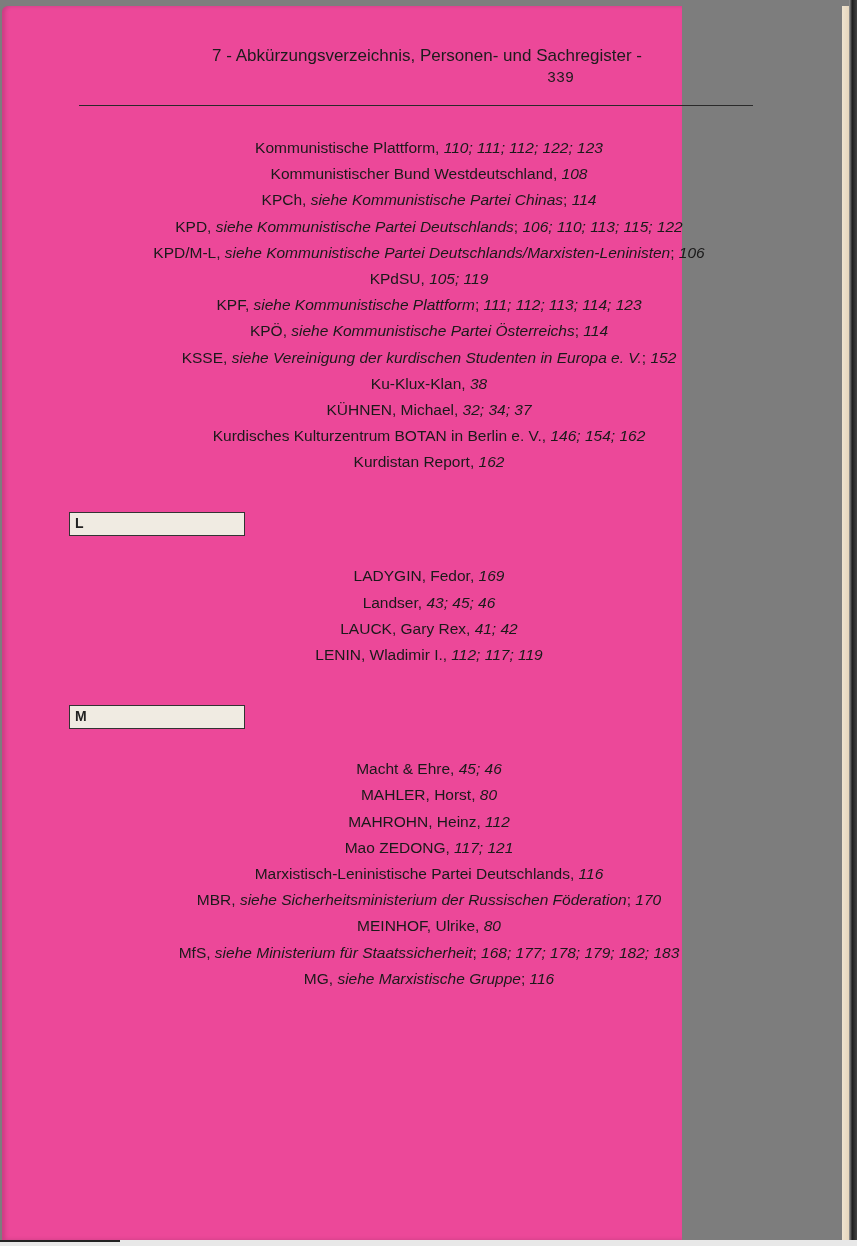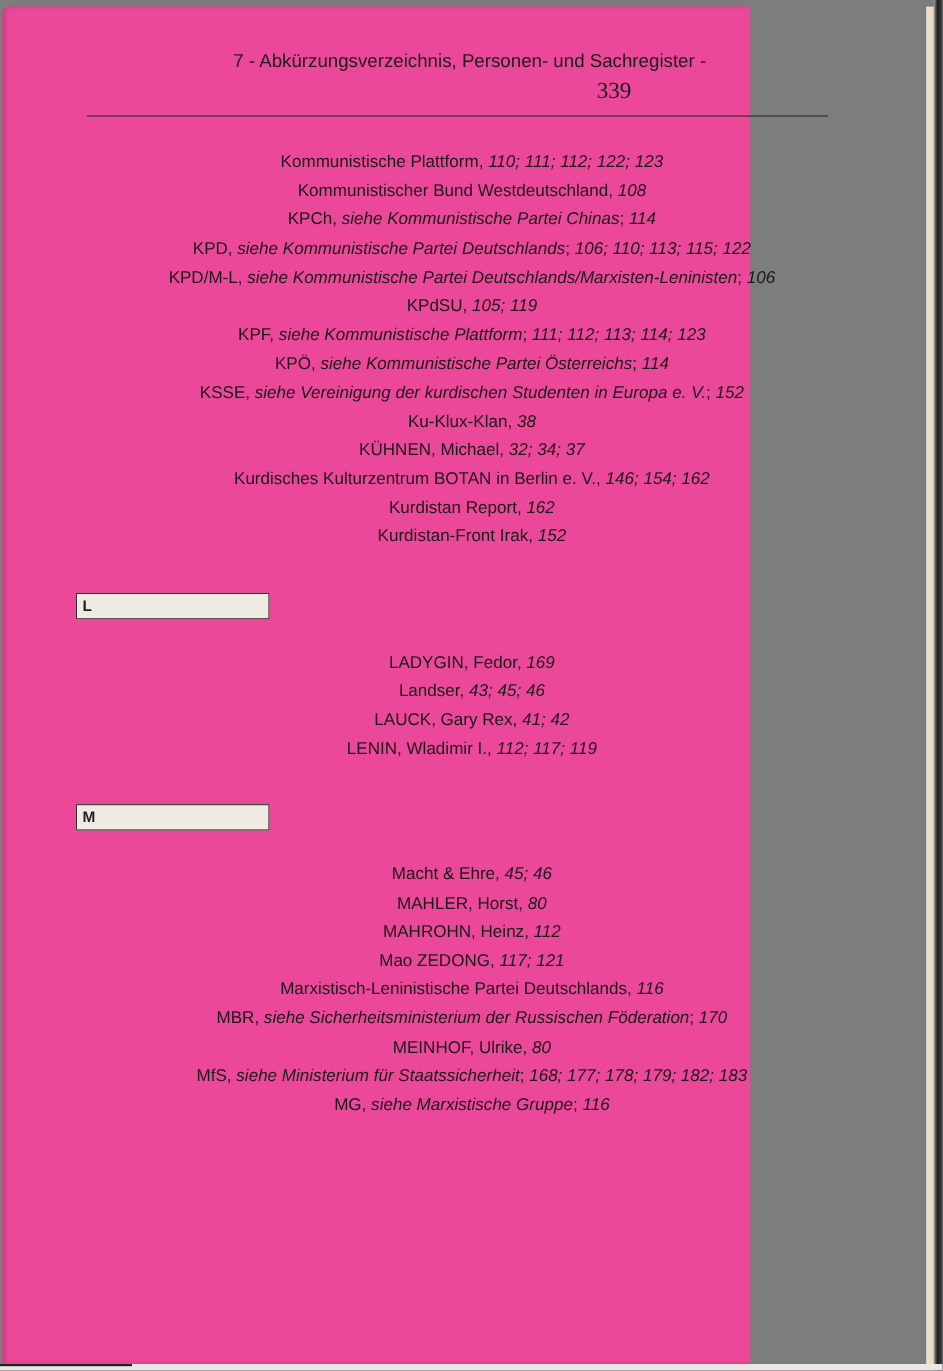--- a/index.html
+++ b/index.html
@@ -67,22 +67,22 @@
       font-family: "Liberation Sans", sans-serif;
       font-size: 17px;
       color: #1c1c1c;
       padding-left: 10px;
       box-sizing: border-box;
     }
     .page-number {
       position: absolute;
       right: 108px;
       top: 64px;
-      font-family: Liberation Serif, serif;
-      font-size: 21px;
+      font-family: Liberation Mono, monospace;
+      font-size: 15px;
       color: #1c1c1c;
     }
     .header-rule {
       position: absolute;
       left: 77px;
       top: 99px;
       width: 674px;
       height: 1px;
       background: #2a2a2a;
     }
@@ -136,21 +136,20 @@
         <div class="entry"><span>KPD, </span><span class="ref">siehe Kommunistische Partei Deutschlands</span><span>; </span><span class="pages">106; 110; 113; 115; 122</span></div>
         <div class="entry"><span>KPD/M-L, </span><span class="ref">siehe Kommunistische Partei Deutschlands/Marxisten-Leninisten</span><span>; </span><span class="pages">106</span></div>
         <div class="entry"><span>KPdSU, </span><span class="ref"></span><span></span><span class="pages">105; 119</span></div>
         <div class="entry"><span>KPF, </span><span class="ref">siehe Kommunistische Plattform</span><span>; </span><span class="pages">111; 112; 113; 114; 123</span></div>
         <div class="entry"><span>KPÖ, </span><span class="ref">siehe Kommunistische Partei Österreichs</span><span>; </span><span class="pages">114</span></div>
         <div class="entry"><span>KSSE, </span><span class="ref">siehe Vereinigung der kurdischen Studenten in Europa e. V.</span><span>; </span><span class="pages">152</span></div>
         <div class="entry"><span>Ku-Klux-Klan, </span><span class="ref"></span><span></span><span class="pages">38</span></div>
         <div class="entry"><span>KÜHNEN, Michael, </span><span class="ref"></span><span></span><span class="pages">32; 34; 37</span></div>
         <div class="entry"><span>Kurdisches Kulturzentrum BOTAN in Berlin e. V., </span><span class="ref"></span><span></span><span class="pages">146; 154; 162</span></div>
         <div class="entry"><span>Kurdistan Report, </span><span class="ref"></span><span></span><span class="pages">162</span></div>
-        <div class="entry"><span>Kurdistan-Front Irak, </span><span class="ref"></span><span></span><span class="pages">152</span></div>
         <div class="section-gap-before"></div>
         <div class="section-box">L</div>
         <div class="section-gap-after"></div>
         <div class="entry"><span>LADYGIN, Fedor, </span><span class="ref"></span><span></span><span class="pages">169</span></div>
         <div class="entry"><span>Landser, </span><span class="ref"></span><span></span><span class="pages">43; 45; 46</span></div>
         <div class="entry"><span>LAUCK, Gary Rex, </span><span class="ref"></span><span></span><span class="pages">41; 42</span></div>
         <div class="entry"><span>LENIN, Wladimir I., </span><span class="ref"></span><span></span><span class="pages">112; 117; 119</span></div>
         <div class="section-gap-before"></div>
         <div class="section-box">M</div>
         <div class="section-gap-after"></div>

